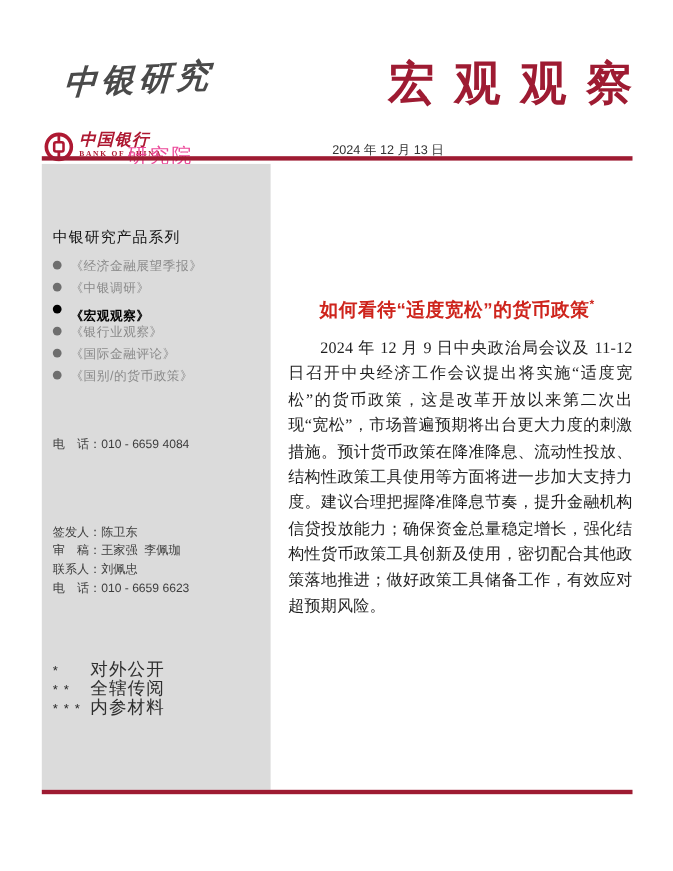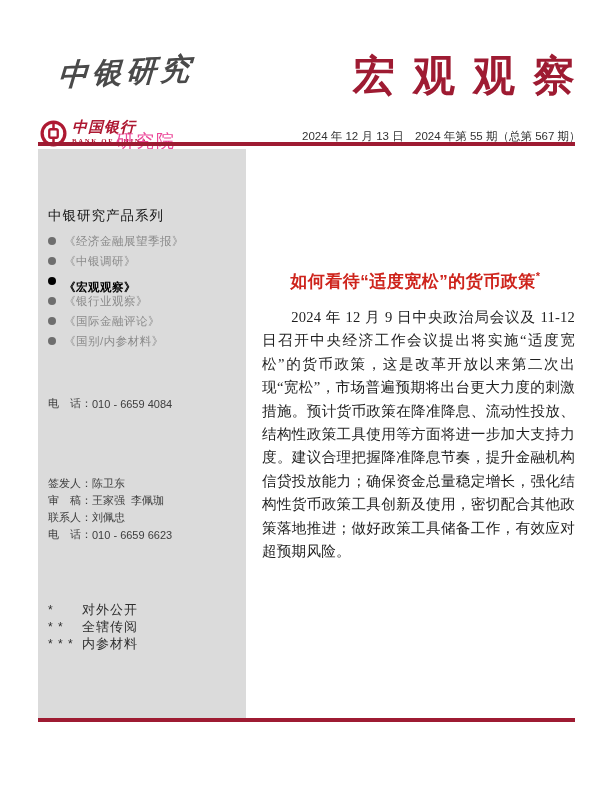--- a/index.html
+++ b/index.html
@@ -71,21 +71,21 @@
   .series-item.active .lbl { color:#000000; font-weight:bold;margin-top:12px; }
   .info-block { position:absolute; left:10px; width:192px; }
   .info-line { display:flex; height:17px; align-items:center; }
   .info-line .k { font-size:11px; color:#3d3d3d; white-space:pre; }
   .info-line .v { font-size:11px; color:#3d3d3d; white-space:pre; }
   .author-block { top:246px; }
   .signer-block { top:326px; }
   .footnote-block { position:absolute; left:10px; top:452px; }
   .fn-line { display:flex; height:17px; align-items:center; }
   .fn-line .mark { width:34px; font-size:12px; color:#2e2e2e; letter-spacing:1px; white-space:pre; }
-  .fn-line .txt { font-size:13px; color:#2e2e2e; letter-spacing:1px; white-space:pre; }
+  .fn-line .txt { font-size:16px; color:#2e2e2e; letter-spacing:1px; white-space:pre; }
   
   .main-title {
     position:absolute; left:256px; top:270px; width:319px;
     text-align:center; font-weight:bold; font-size:17px;
     color:#ce241c; letter-spacing:0.5px; white-space:nowrap;
     font-family:"Liberation Sans", sans-serif;
   }
   .main-title sup { font-size:11px; vertical-align:super; }
   .main-body {
     position:absolute; left:262px; top:306px; width:313px;
@@ -108,21 +108,20 @@
       <rect x="9.6" y="9.6" width="8.8" height="8.8" rx="1.6" fill="none" stroke="#ae1932" stroke-width="2.4"></rect>
       <line x1="14" y1="2.5" x2="14" y2="9.6" stroke="#ae1932" stroke-width="2.6"></line>
       <line x1="14" y1="18.4" x2="14" y2="25.5" stroke="#ae1932" stroke-width="2.6"></line>
     </svg>
     <div class="logo-text">
       <div class="bank-cn">中国银行</div>
       <div class="bank-en">BANK OF CHINA</div>
     </div>
     <div class="institute">研究院</div>
     <div class="pub-date">2024 年 12 月 13 日</div>
-    <div class="pub-issue">2024 年第 55 期（总第 567 期）</div>
   </div>
 
   <div class="rule-top"></div>
 
   <div class="sidebar">
     <div class="series-title">中银研究产品系列</div>
 
     <div class="series-list">
       <div class="series-item">
         <span class="bullet"></span>
@@ -139,21 +138,21 @@
       <div class="series-item">
         <span class="bullet"></span>
         <span class="lbl">《银行业观察》</span>
       </div>
       <div class="series-item">
         <span class="bullet"></span>
         <span class="lbl">《国际金融评论》</span>
       </div>
       <div class="series-item">
         <span class="bullet"></span>
-        <span class="lbl">《国别/内参材料》</span>
+        <span class="lbl">《国别/的货币政策》</span>
       </div>
     </div>
 
     <div class="info-block author-block">
       <div class="info-line">
         <span class="k">电　话：</span>
         <span class="v">010 - 6659 4084</span>
       </div>
     </div>
 

